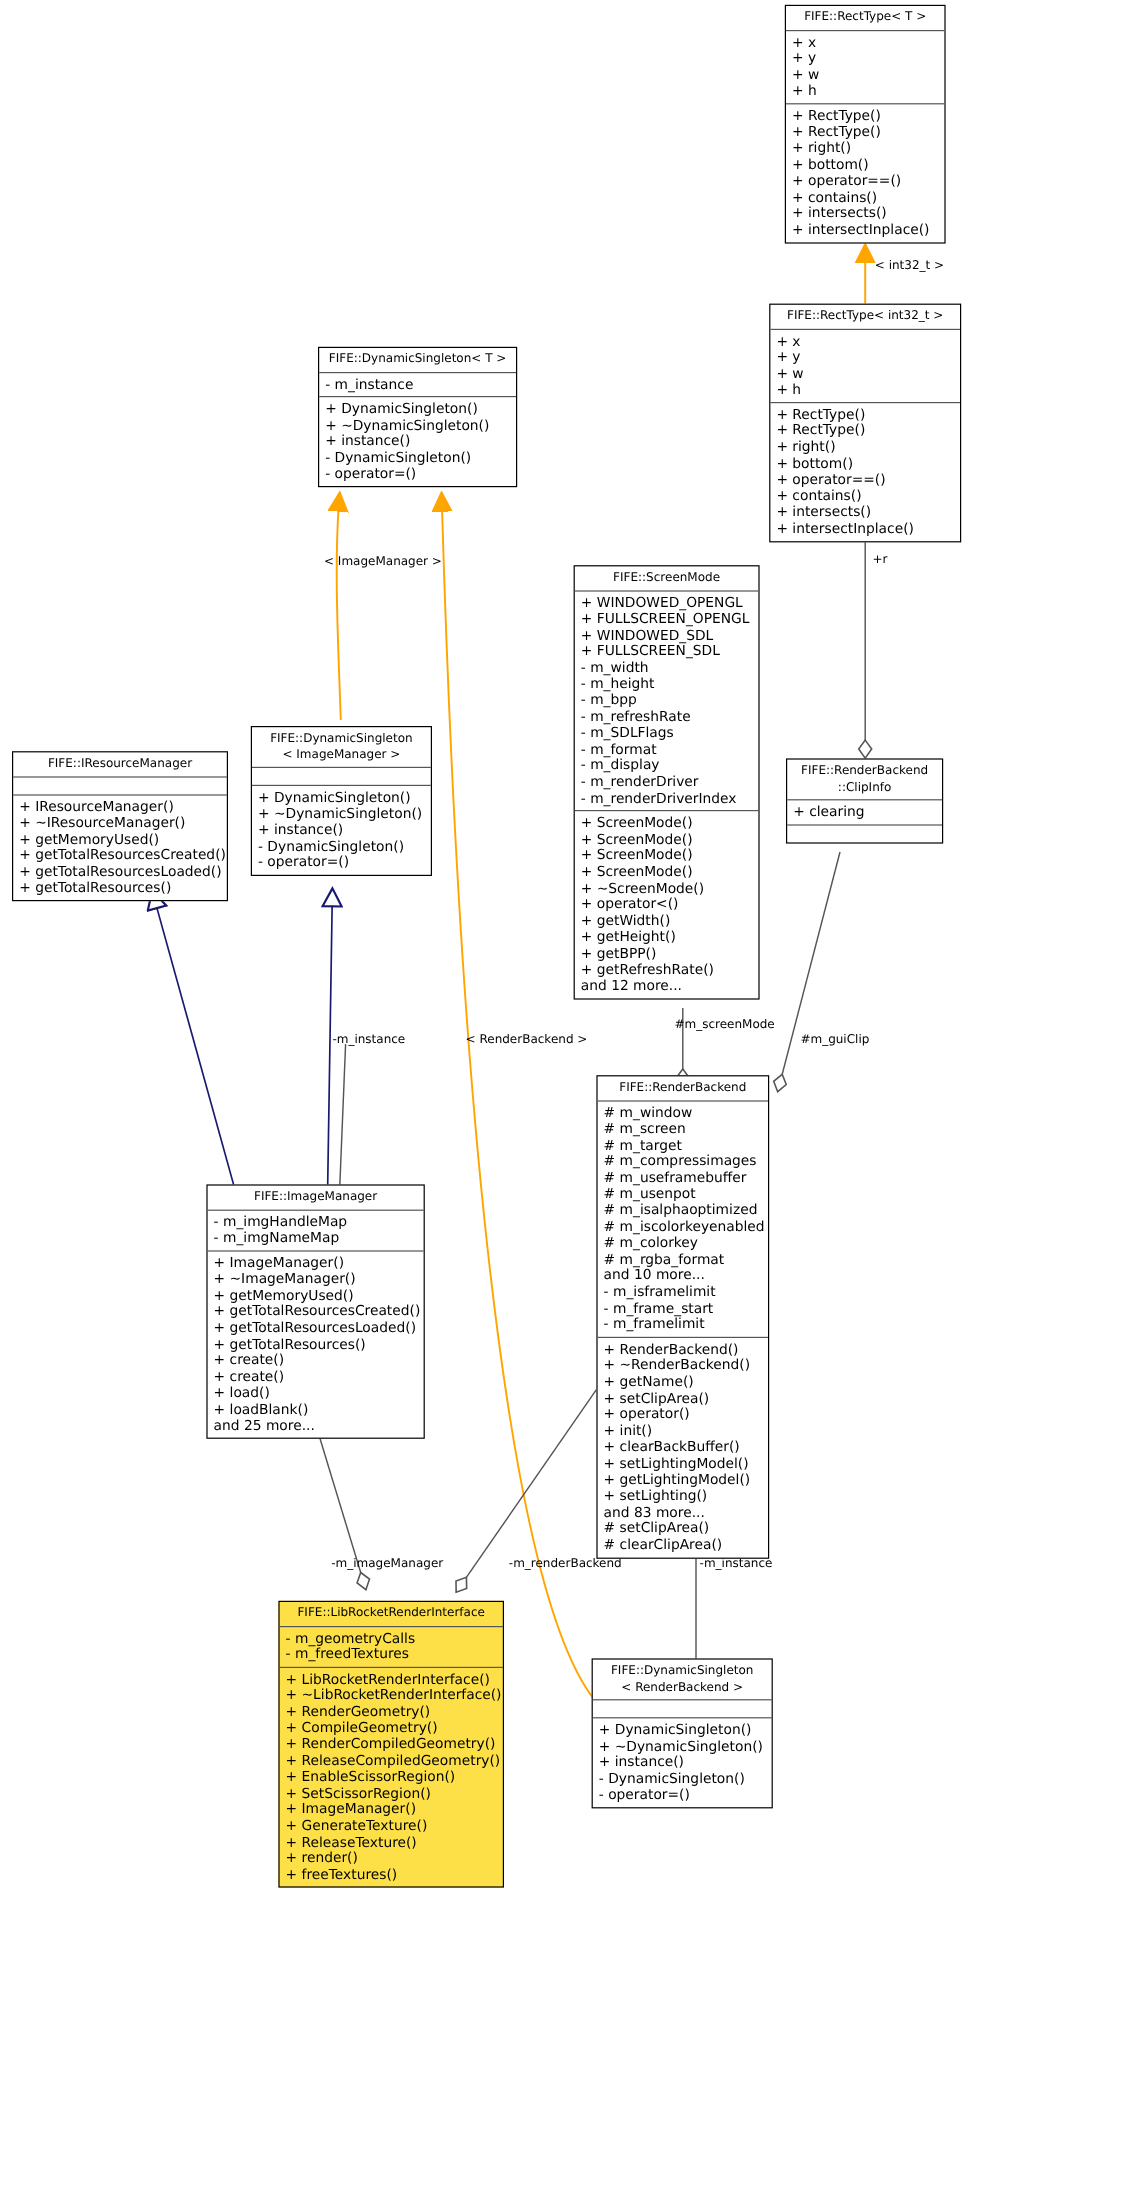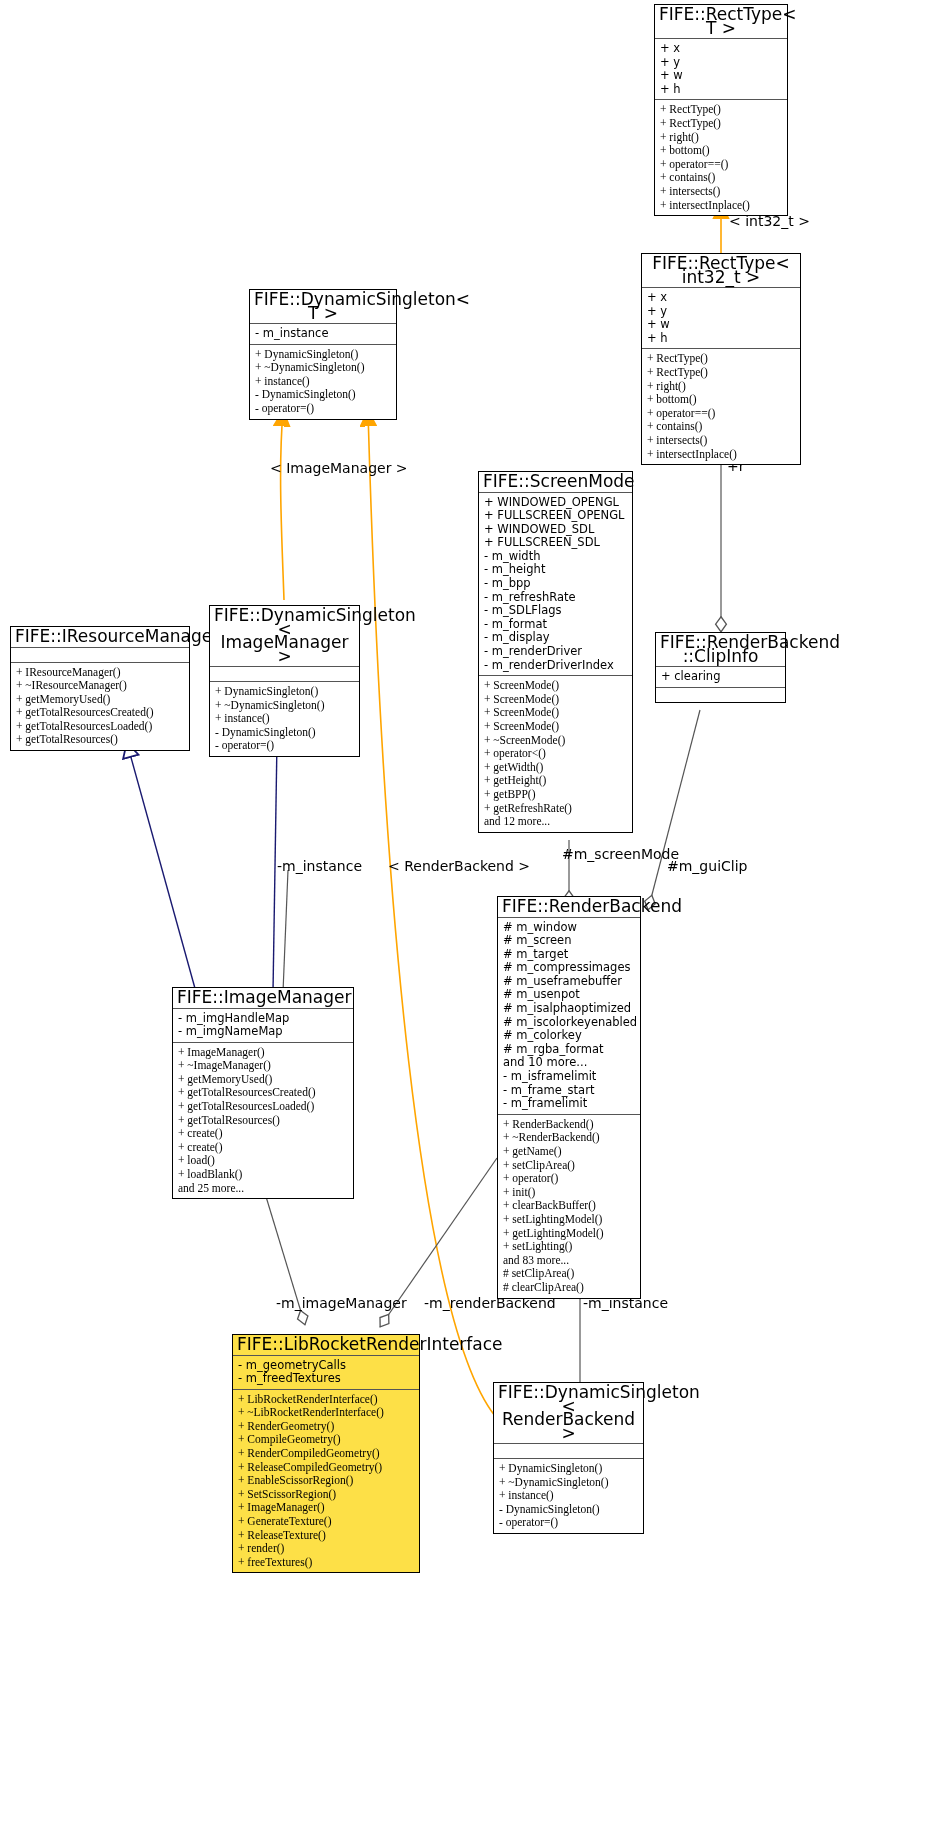--- a/index.html
+++ b/index.html
@@ -14,43 +14,43 @@
   .node{
     position:absolute;
     border:1px solid #000000;
     background:#ffffff;
     box-sizing:border-box;
     z-index:5;
   }
   .node.filled{background:#fde047;}
   .node .title{
     text-align:center;
-    font-size:17px;
+    font-size:10px;
     line-height:13.5px;
     color:#000;
     padding:3px 4px 3px 4px;
     border-bottom:1.5px solid #555;
     white-space:pre-line;
   }
   .node .sect{
     border-bottom:1.5px solid #555;
     padding:3px 5px 3px 5px;
   }
-  .node .sect:last-child{border-bottom:none;font-family:Liberation Serif, serif;}
+  .node .sect:last-child{border-bottom:none;}
   .node .sect.empty{height:14px;padding:0;}
   .node .row{
     font-size:11.5px;
     line-height:13.6px;
     color:#000;
     white-space:pre;
   }
 
   .elabel{
     position:absolute;
-    font-size:14px;
+    font-size:10px;
     line-height:13px;
     color:#000;
     white-space:pre;
     z-index:4;
   }
 </style>
 </head>
 <body>
 
 <div id="canvas">
@@ -129,21 +129,21 @@
       <div class="row">+ RectType()</div>
       <div class="row">+ right()</div>
       <div class="row">+ bottom()</div>
       <div class="row">+ operator==()</div>
       <div class="row">+ contains()</div>
       <div class="row">+ intersects()</div>
       <div class="row">+ intersectInplace()</div>
     </div>
   </div>
 
-  <div class="node" style="left:249px;top:289px;width:148px;">
+  <div class="node" style="left:265px;top:289px;width:166px;">
     <div class="title">FIFE::DynamicSingleton&lt; T &gt;</div>
     <div class="sect">
       <div class="row">- m_instance</div>
     </div>
     <div class="sect">
       <div class="row">+ DynamicSingleton()</div>
       <div class="row">+ ~DynamicSingleton()</div>
       <div class="row">+ instance()</div>
       <div class="row">- DynamicSingleton()</div>
       <div class="row">- operator=()</div>

